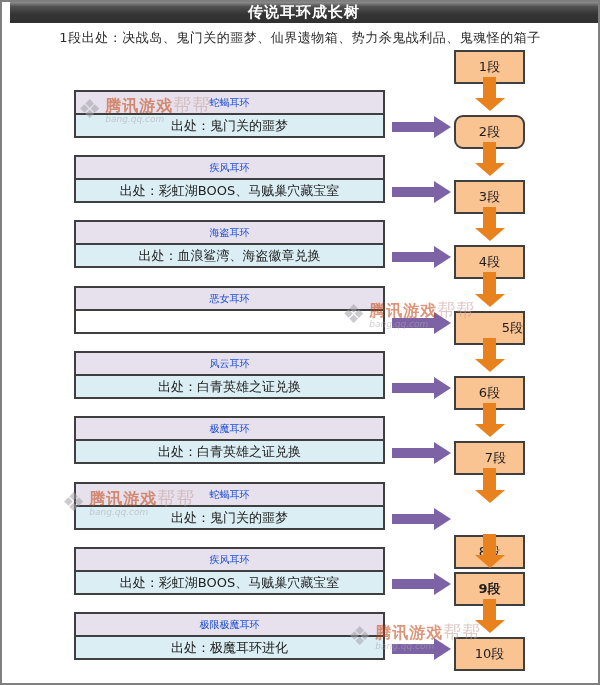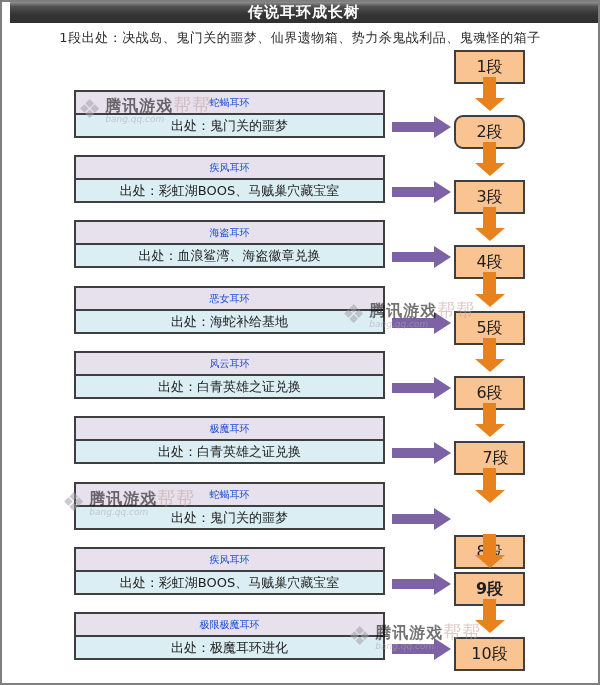--- a/index.html
+++ b/index.html
@@ -25,21 +25,21 @@
     text-align:center;font-size:13px;color:#2b2b2b;
     letter-spacing:0.5px;
   }
   
   .stage-box{
     position:absolute;left:452px;width:71px;height:34px;
     box-sizing:border-box;
     background:var(--stage-fill,#fac392);
     border:2px solid var(--box-border,#3f3f3f);
     display:flex;align-items:center;justify-content:center;
-    font-size:16px;color:#1d1d1d;
+    font-size:13px;color:#1d1d1d;
   }
   
   .oarrow{
     position:absolute;left:472px;width:31px;
     display:flex;flex-direction:column;align-items:center;
   }
   .oarrow-shaft{width:13px;flex:1;background:var(--orange-arrow,#e8821e);}
   .oarrow-head{
     width:0;height:0;
     border-left:15px solid transparent;
@@ -77,21 +77,21 @@
     border-left:17px solid var(--purple-arrow,#7d63a5);
   }
   
   .wm{
     position:absolute;display:flex;align-items:flex-start;
     opacity:0.55;z-index:5;pointer-events:none;white-space:nowrap;
   }
   .wm-logo{font-size:26px;line-height:26px;color:#a3a0a8;margin-right:4px;}
   .wm-col{display:flex;flex-direction:column;}
   .wm-line{line-height:17px;}
-  .wm-brand{font-size:16px;font-weight:bold;color:#000000;letter-spacing:1px;}
+  .wm-brand{font-size:16px;font-weight:bold;color:#c2410c;letter-spacing:1px;}
   .wm-tail{font-size:18px;font-weight:normal;color:#c59e99;letter-spacing:1px;}
   .wm-url{font-size:9px;font-style:italic;color:#a8a6ac;line-height:10px;}
 </style>
 </head>
 <body>
 
 <div class="page">
   <div class="title-bar">传说耳环成长树</div>
   <div class="subtitle">1段出处：决战岛、鬼门关的噩梦、仙界遗物箱、势力杀鬼战利品、鬼魂怪的箱子</div>
 
@@ -117,21 +117,21 @@
         <div class="oarrow-shaft"></div>
         <div class="oarrow-head"></div>
       </div>
       <div class="stage-box" style="top: 243px;">
         <span>4段</span>
       </div>
       <div class="oarrow" style="top: 270px; height: 35px;">
         <div class="oarrow-shaft"></div>
         <div class="oarrow-head"></div>
       </div>
-      <div class="stage-box" style="top: 309px;">
+      <div class="stage-box" style="top: 309px; justify-content: flex-end;">
         <span>5段</span>
       </div>
       <div class="oarrow" style="top: 336px; height: 34px;">
         <div class="oarrow-shaft"></div>
         <div class="oarrow-head"></div>
       </div>
       <div class="stage-box" style="top: 374px; text-align: center;">
         <span>6段</span>
       </div>
       <div class="oarrow" style="top: 401px; height: 34px;">
@@ -181,21 +181,20 @@
       <div class="ebox" style="top: 218px;">
         <div class="ebox-title">海盗耳环</div>
         <div class="ebox-src">出处：血浪鲨湾、海盗徽章兑换</div>
       </div>
       <div class="parrow" style="top: 244px;">
         <div class="parrow-shaft"></div>
         <div class="parrow-head"></div>
       </div>
       <div class="ebox" style="top: 284px;">
         <div class="ebox-title">恶女耳环</div>
-        <div class="ebox-src">出处：海蛇补给基地</div>
       </div>
       <div class="parrow" style="top: 310px;">
         <div class="parrow-shaft"></div>
         <div class="parrow-head"></div>
       </div>
       <div class="ebox" style="top: 349px;">
         <div class="ebox-title">风云耳环</div>
         <div class="ebox-src">出处：白青英雄之证兑换</div>
       </div>
       <div class="parrow" style="top: 375px;">

